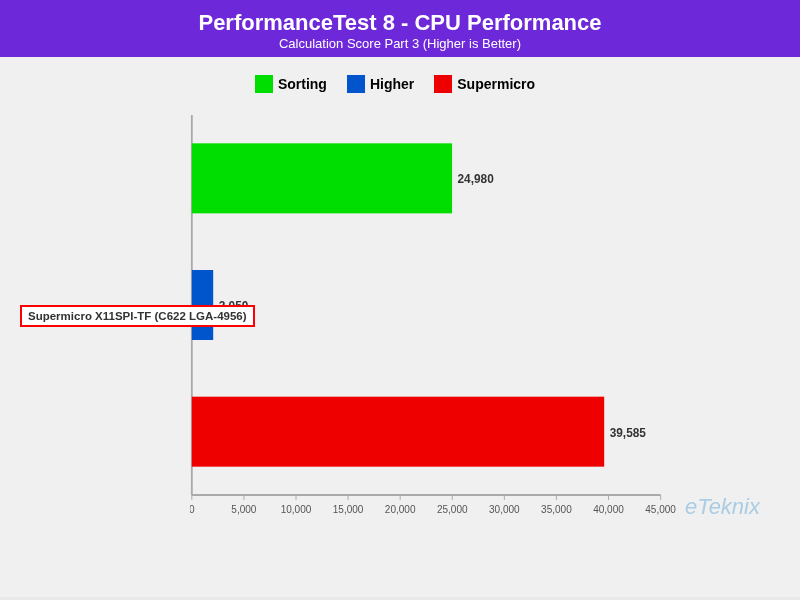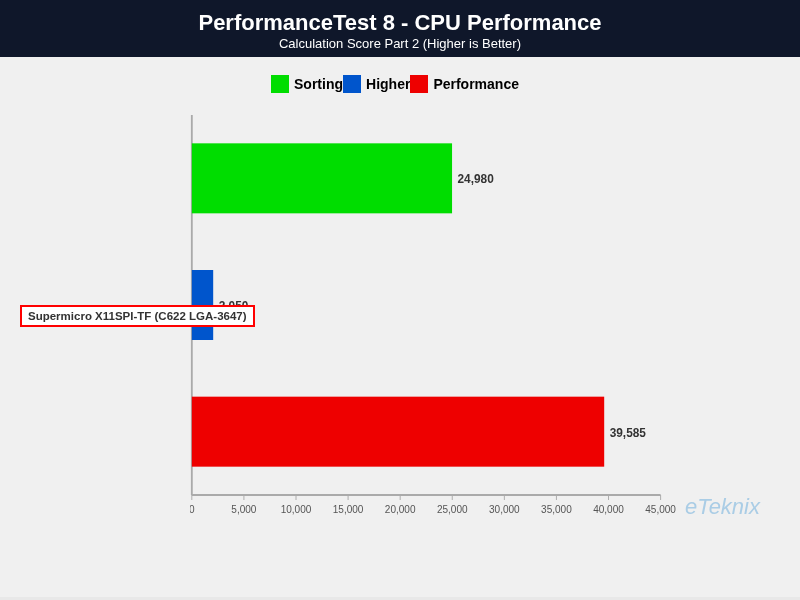--- a/index.html
+++ b/index.html
@@ -4,21 +4,21 @@
   <style>
     * { margin: 0; padding: 0; box-sizing: border-box; }
     body {
       width: 800px;
       height: 600px;
       background: #e8e8e8;
       font-family: Arial, sans-serif;
       overflow: hidden;
     }
     #header {
-      background: #0f172a;
+      background: #6d28d9;
       padding: 10px 0 6px 0;
       text-align: center;
     }
     #header h1 {
       color: white;
       font-size: 22px;
       font-weight: bold;
     }
     #header p {
       color: white;
@@ -28,20 +28,21 @@
       background: #f0f0f0;
       margin: 0;
       padding: 10px 20px 10px 10px;
       height: 540px;
       position: relative;
     }
     #legend {
       display: flex;
       justify-content: center;
       align-items: flex-start;
+      gap: 20px;
       padding: 8px 0 12px 0;
     }
     .legend-item {
       display: flex;
       align-items: center;
       gap: 5px;
       font-size: 14px;
       font-weight: bold;
     }
     .legend-color {
@@ -70,43 +71,43 @@
       font-weight: bold;
       white-space: nowrap;
       z-index: 10;
     }
   </style>
 </head>
 <body>
 
 <div id="header">
   <h1>PerformanceTest 8 - CPU Performance</h1>
-  <p>Calculation Score Part 2 (Higher is Better)</p>
+  <p>Calculation Score Part 3 (Higher is Better)</p>
 </div>
 
 <div id="chart-area">
   <div id="legend">
 
   <div class="legend-item">
         <span class="legend-color" style="background: rgb(0, 221, 0);"></span>
         <span>Sorting</span>
       </div>
       <div class="legend-item">
         <span class="legend-color" style="background: rgb(0, 85, 204);"></span>
         <span>Higher</span>
       </div>
       <div class="legend-item">
         <span class="legend-color" style="background: rgb(238, 0, 0);"></span>
-        <span>Performance</span>
+        <span>Supermicro</span>
       </div>
     </div>
 
   <div style="position:relative; margin-left:10px; margin-right:10px; height:450px;">
 
-    <div id="left-label">Supermicro X11SPI-TF (C622 LGA-3647)</div>
+    <div id="left-label">Supermicro X11SPI-TF (C622 LGA-4956)</div>
 
     <svg id="main-chart" style="position:absolute; left:170px; top:0; right:50px; width:calc(100% - 220px); height:420px;" viewBox="0 0 580 420" preserveAspectRatio="none">
 
     <line x1="2" y1="10" x2="2" y2="390" stroke="#aaa" stroke-width="2"></line>
         <line x1="2" y1="390" x2="515" y2="390" stroke="#aaa" stroke-width="2"></line>
         <rect x="2" y="38.333333333333336" width="284.772" height="70" fill="#00dd00"></rect>
         <text x="292.772" y="78.33333333333334" font-size="13" font-family="Arial, sans-serif" fill="#333" font-weight="bold">24,980</text>
         <rect x="2" y="165.00000000000003" width="23.37" height="70" fill="#0055cc"></rect>
         <text x="31.37" y="205.00000000000003" font-size="13" font-family="Arial, sans-serif" fill="#333" font-weight="bold">2,050</text>
         <rect x="2" y="291.6666666666667" width="451.269" height="70" fill="#ee0000"></rect>

